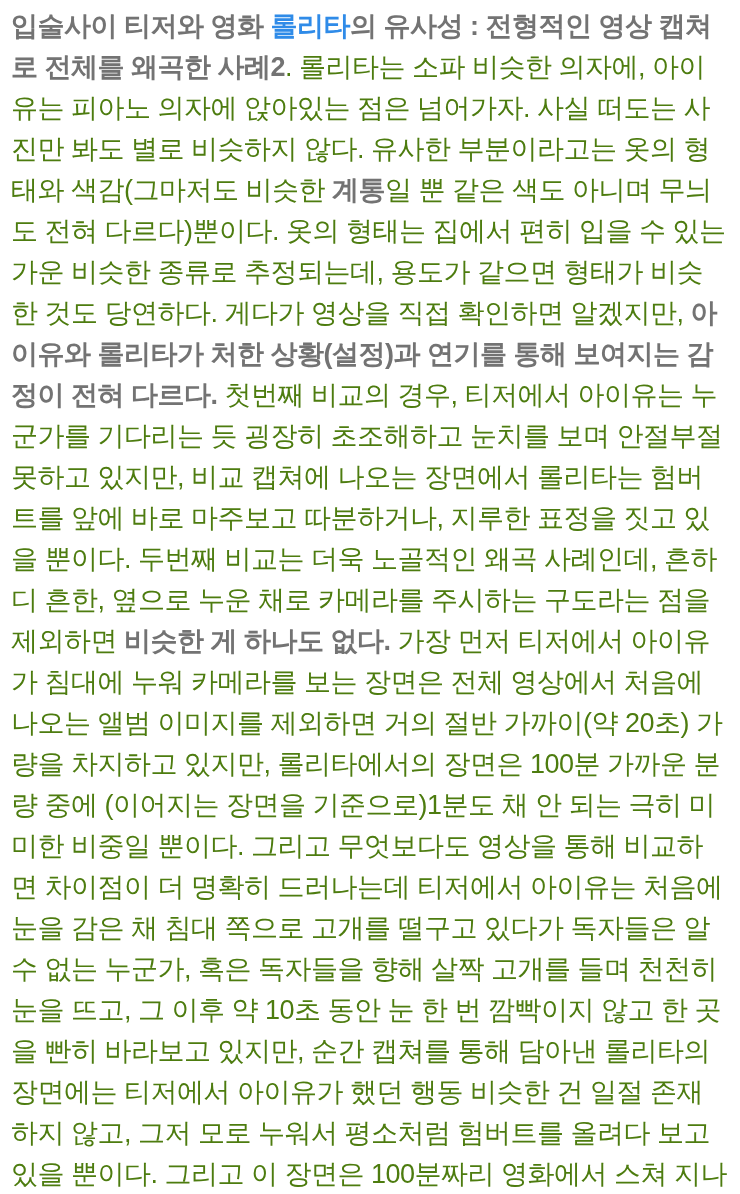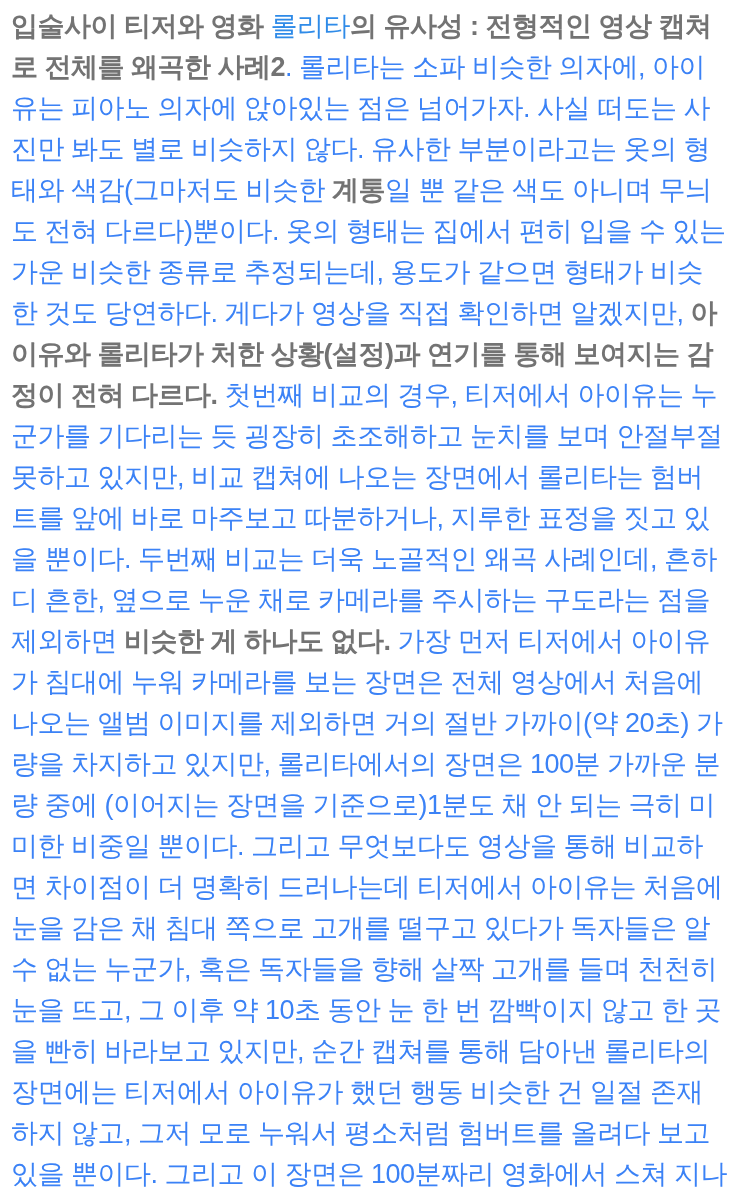--- a/index.html
+++ b/index.html
@@ -18,28 +18,28 @@
     padding: 6px 11px 0 11px;
     font-size: 27px;
     line-height: 41px;
     color: #333333;
     word-break: break-all;
     overflow: hidden;
     letter-spacing: -0.5px;
   }
   .plain {
     font-weight: 400;
-    color: #3b82f6;
+    color: #4d7c0f;
   }
   .bold {
     font-weight: 700;
     color: #737373;
   }
   a.link-blue {
-    font-weight: 400;
+    font-weight: 700;
     text-decoration: none;
     cursor: pointer;
   }
 </style>
 </head>
 <body>
 
 <div class="article"><span class="bold">입술사이 티저와 영화 </span><a class="link-blue" style="color: rgb(47, 139, 232);">롤리타</a><span class="bold">의 유사성 : 전형적인 영상 캡쳐로 전체를 왜곡한 사례2</span><span class="plain">. 롤리타는 소파 비슷한 의자에, 아이유는 피아노 의자에 앉아있는 점은 넘어가자. 사실 떠도는 사진만 봐도 별로 비슷하지 않다. 유사한 부분이라고는 옷의 형태와 색감(그마저도 비슷한 </span><span class="bold">계통</span><span class="plain">일 뿐 같은 색도 아니며 무늬도 전혀 다르다)뿐이다. 옷의 형태는 집에서 편히 입을 수 있는 가운 비슷한 종류로 추정되는데, 용도가 같으면 형태가 비슷한 것도 당연하다. 게다가 영상을 직접 확인하면 알겠지만, </span><span class="bold">아이유와 롤리타가 처한 상황(설정)과 연기를 통해 보여지는 감정이 전혀 다르다.</span><span class="plain"> 첫번째 비교의 경우, 티저에서 아이유는 누군가를 기다리는 듯 굉장히 초조해하고 눈치를 보며 안절부절 못하고 있지만, 비교 캡쳐에 나오는 장면에서 롤리타는 험버트를 앞에 바로 마주보고 따분하거나, 지루한 표정을 짓고 있을 뿐이다. 두번째 비교는 더욱 노골적인 왜곡 사례인데, 흔하디 흔한, 옆으로 누운 채로 카메라를 주시하는 구도라는 점을 제외하면 </span><span class="bold">비슷한 게 하나도 없다.</span><span class="plain"> 가장 먼저 티저에서 아이유가 침대에 누워 카메라를 보는 장면은 전체 영상에서 처음에 나오는 앨범 이미지를 제외하면 거의 절반 가까이(약 20초) 가량을 차지하고 있지만, 롤리타에서의 장면은 100분 가까운 분량 중에 (이어지는 장면을 기준으로)1분도 채 안 되는 극히 미미한 비중일 뿐이다. 그리고 무엇보다도 영상을 통해 비교하면 차이점이 더 명확히 드러나는데 티저에서 아이유는 처음에 눈을 감은 채 침대 쪽으로 고개를 떨구고 있다가 독자들은 알 수 없는 누군가, 혹은 독자들을 향해 살짝 고개를 들며 천천히 눈을 뜨고, 그 이후 약 10초 동안 눈 한 번 깜빡이지 않고 한 곳을 빤히 바라보고 있지만, 순간 캡쳐를 통해 담아낸 롤리타의 장면에는 티저에서 아이유가 했던 행동 비슷한 건 일절 존재하지 않고, 그저 모로 누워서 평소처럼 험버트를 올려다 보고 있을 뿐이다. 그리고 이 장면은 100분짜리 영화에서 스쳐 지나가는 아주 사소한 컷이라는 점을 잊지 말자. </span></div>
 
 </body></html>

